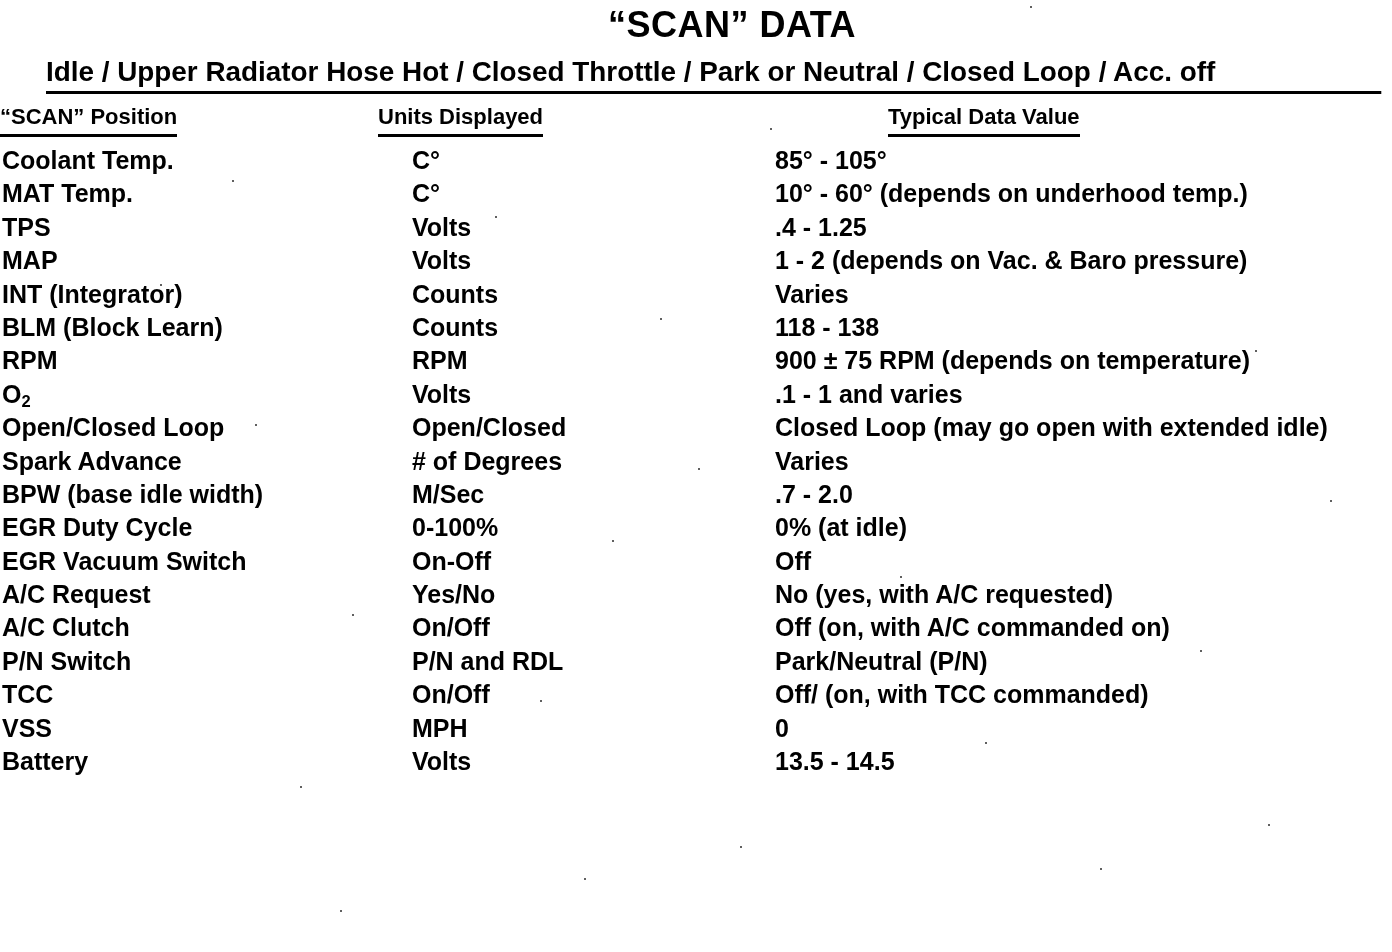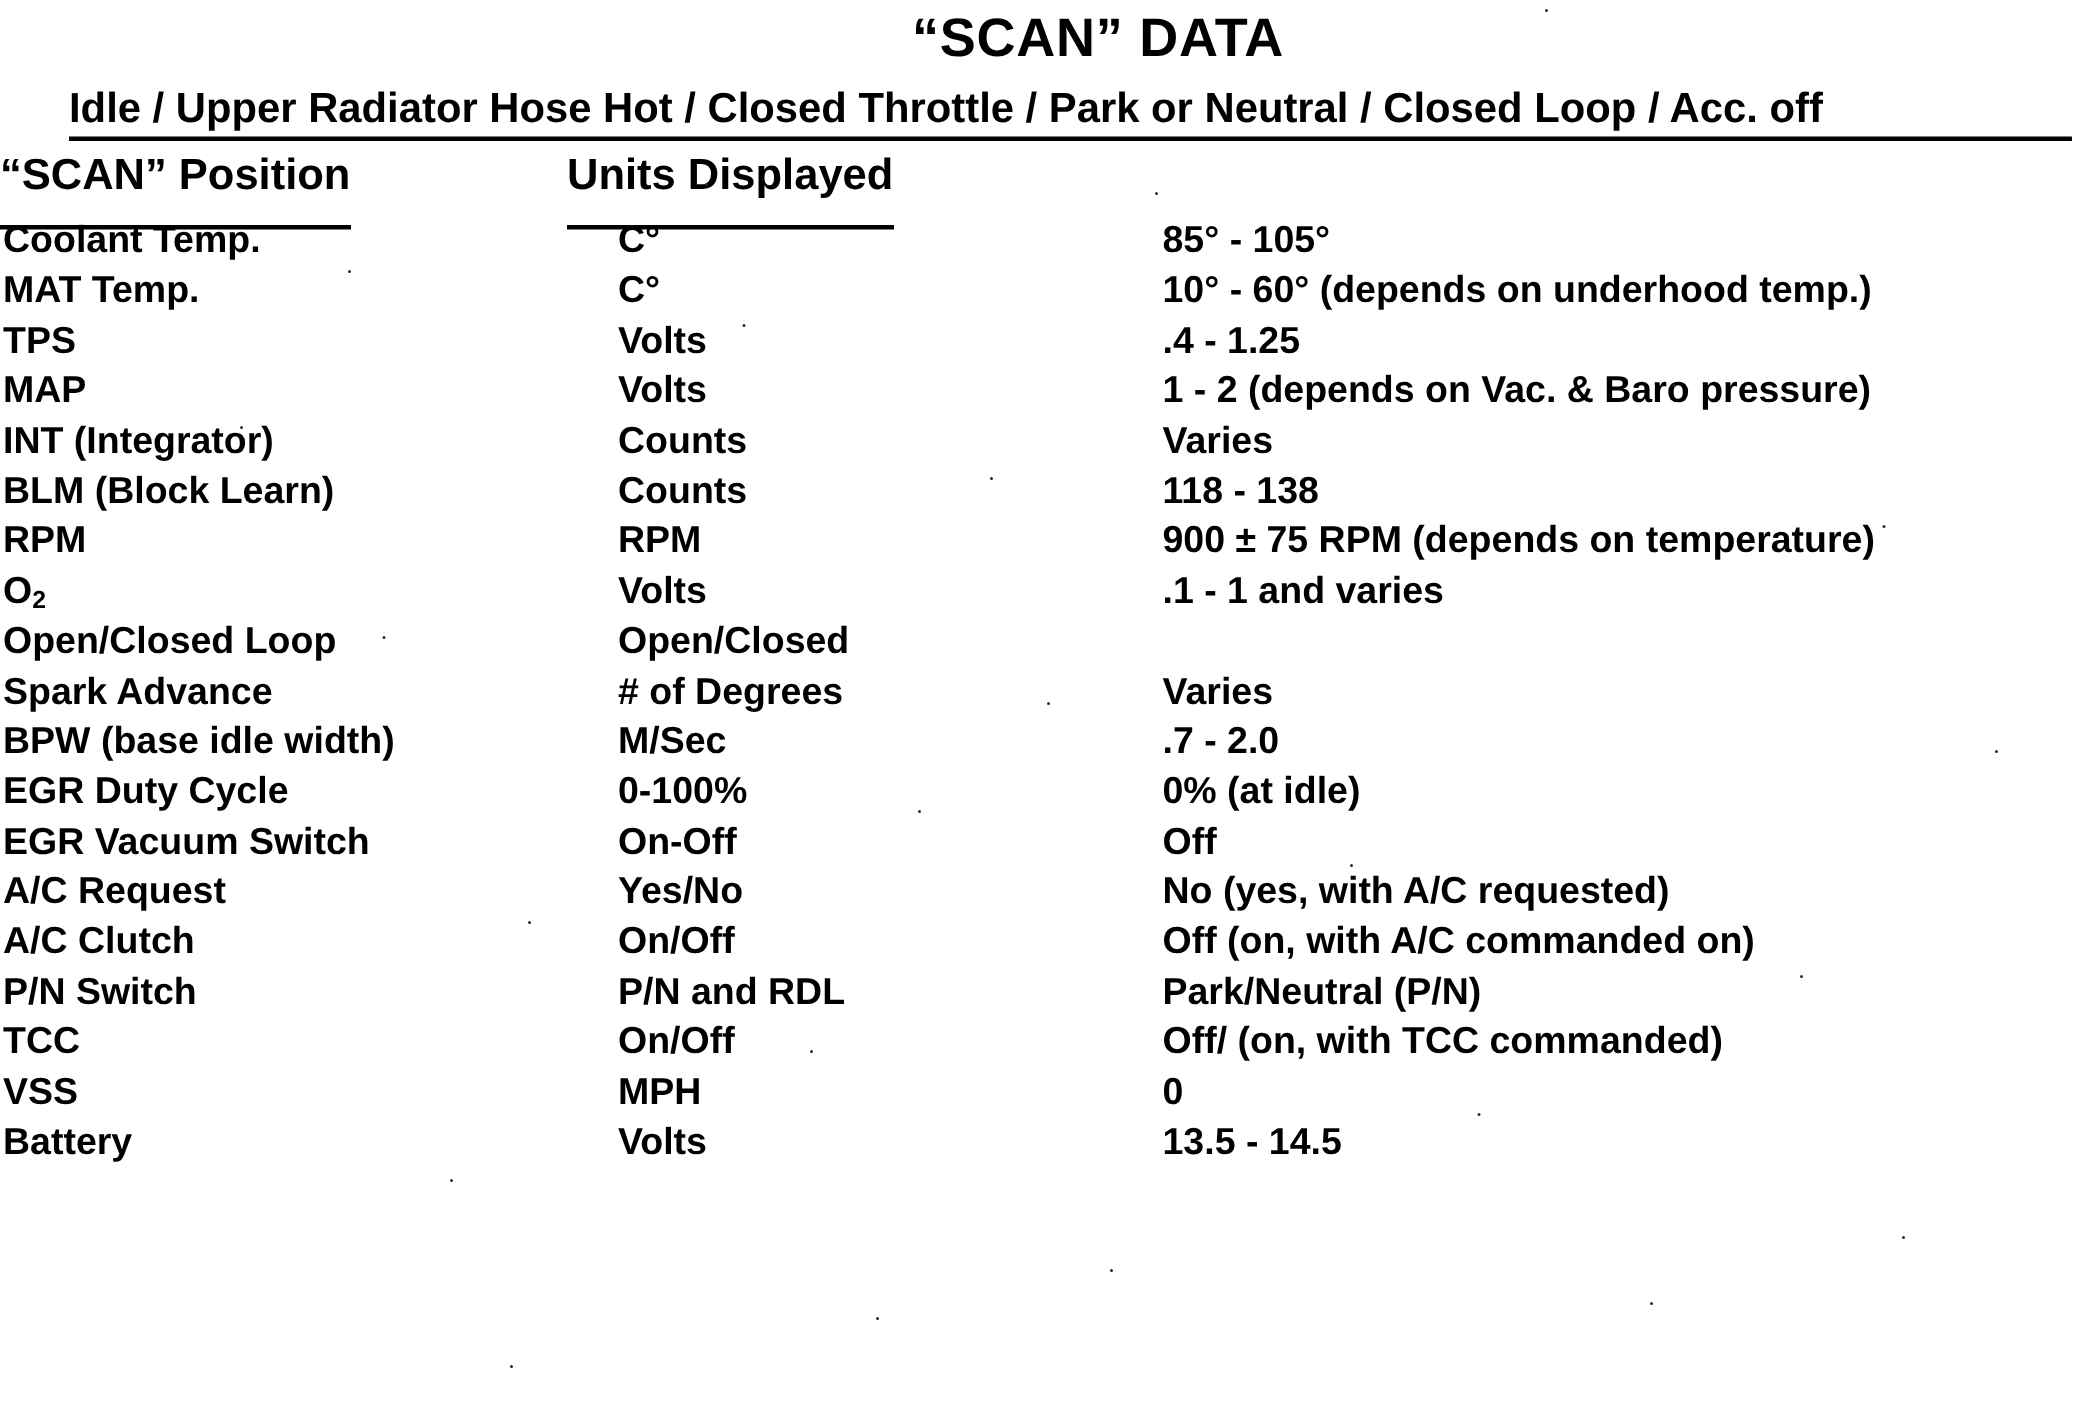--- a/index.html
+++ b/index.html
@@ -59,26 +59,26 @@
   
   .col-headers {
     position: absolute;
     top: 100px;
     left: 0;
     width: 1392px;
     height: 40px;
   }
   .col-head {
     position: absolute;
-    font-size: 29px;
+    font-size: 22px;
     font-weight: bold;
     line-height: 34px;
     white-space: nowrap;
     border-bottom: 3px solid #000;
-    padding-bottom: 16px;
+    padding-bottom: 0px;
   }
   .col-head.h1 { left: 0px;   }
   .col-head.h2 { left: 378px; }
   .col-head.h3 { left: 888px; }
 
   
   .rows {
     position: absolute;
     top: 144px;
     left: 0;
@@ -122,20 +122,21 @@
 
 <div class="page">
 
   <div class="doc-title">“SCAN” DATA</div>
 
   <div class="doc-subtitle">Idle / Upper Radiator Hose Hot / Closed Throttle / Park or Neutral / Closed Loop / Acc. off</div>
 
   <div class="col-headers">
     <div class="col-head h1">“SCAN” Position</div>
     <div class="col-head h2">Units Displayed</div>
+    <div class="col-head h3">Typical Data Value</div>
   </div>
 
   <div class="rows" id="rows-container">
       <div class="row">
         <div class="cell c1">Coolant Temp.</div>
         <div class="cell c2">C°</div>
         <div class="cell c3">85° - 105°</div>
       </div>
       <div class="row">
         <div class="cell c1">MAT Temp.</div>
@@ -168,20 +169,21 @@
         <div class="cell c3">900 ± 75 RPM  (depends on temperature)</div>
       </div>
       <div class="row">
         <div class="cell c1">O<sub>2</sub></div>
         <div class="cell c2">Volts</div>
         <div class="cell c3">.1 - 1 and varies</div>
       </div>
       <div class="row">
         <div class="cell c1">Open/Closed Loop</div>
         <div class="cell c2">Open/Closed</div>
+        <div class="cell c3">Closed Loop (may go open with extended idle)</div>
       </div>
       <div class="row">
         <div class="cell c1">Spark Advance</div>
         <div class="cell c2"># of Degrees</div>
         <div class="cell c3">Varies</div>
       </div>
       <div class="row">
         <div class="cell c1">BPW (base idle width)</div>
         <div class="cell c2">M/Sec</div>
         <div class="cell c3">.7 - 2.0</div>

